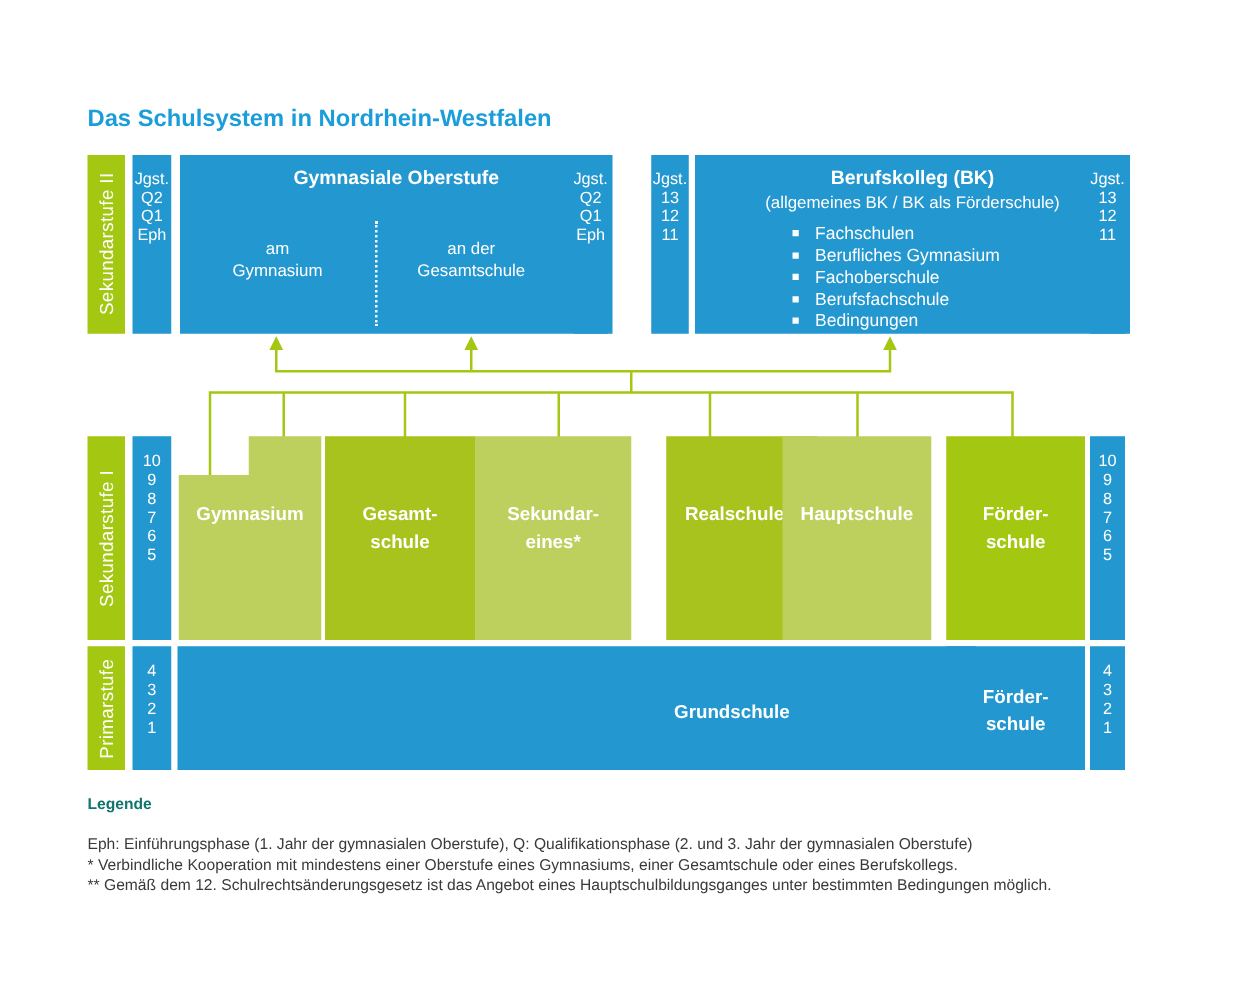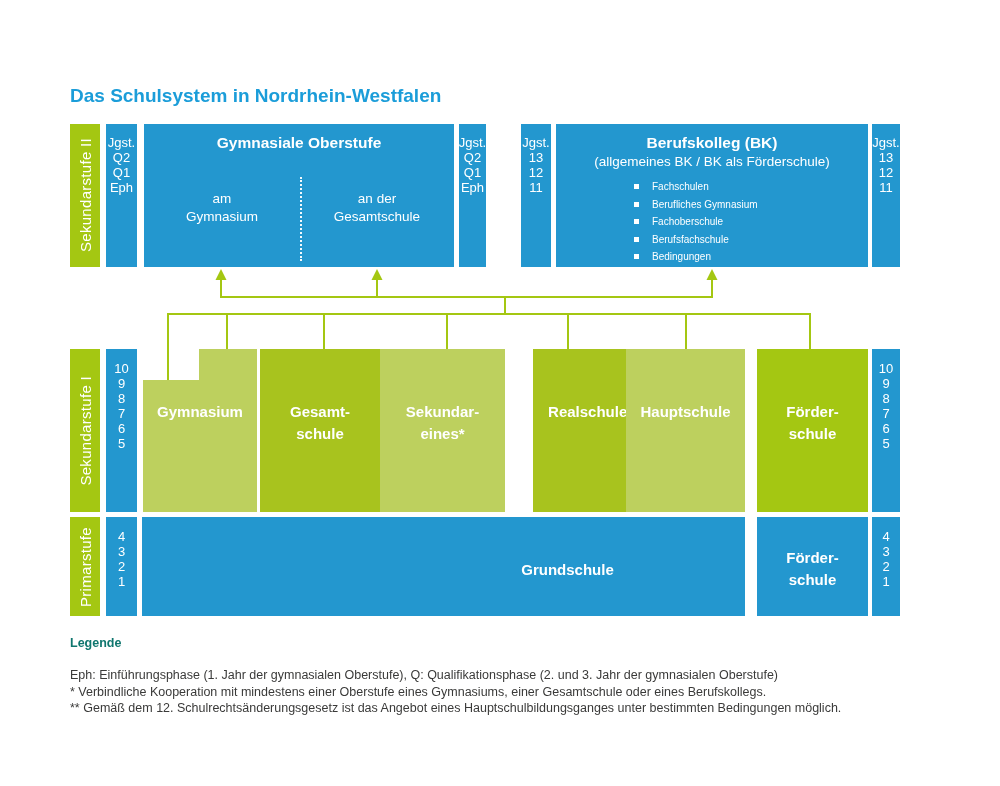--- a/index.html
+++ b/index.html
@@ -10,27 +10,27 @@
   
   .vbar{background:#a4c712;color:#ffffff;display:flex;align-items:center;justify-content:center;}
   .vbar span{writing-mode:vertical-rl;transform:rotate(180deg);font-size:15px;letter-spacing:.3px;white-space:nowrap;}
   
   .lvl-col{background:#2397cf;color:#ffffff;display:flex;flex-direction:column;
            align-items:center;justify-content:flex-start;font-size:13px;box-sizing:border-box;}
   .lvl-col.top{padding:11px 0 13px 0;}
   .lvl-col.mid{padding:12px 0 26px 0;}
   .lvl-col.pri{padding:12px 0 14px 0;}
   
-  .bluebox{background:#2397cf;color:#ffffff;}
+  .bluebox{background:#2397cf;color:#ffffff;padding-left:36px;}
   .box-title{position:absolute;left:0;right:0;top:10px;text-align:center;font-size:15.5px;font-weight:bold;}
   .box-subtitle{position:absolute;left:0;right:0;top:30px;text-align:center;font-size:13.5px;}
   .half-label{position:absolute;top:66px;text-align:center;font-size:13.5px;line-height:18px;white-space:pre-line;}
   .dotted-sep{position:absolute;top:53px;bottom:6px;width:0;border-left:2px dotted rgba(255,255,255,.95);}
   .bk-list{position:absolute;left:78px;top:54px;}
-  .bk-item{display:flex;align-items:center;font-size:10px;line-height:17.5px;text-align:center;}
+  .bk-item{display:flex;align-items:center;font-size:14px;line-height:17.5px;text-align:center;}
   .bk-bullet{width:5px;height:5px;background:#ffffff;margin-right:13px;flex:0 0 auto;}
   
   .school{color:#ffffff;text-align:center;font-size:15px;font-weight:bold;line-height:22px;
           white-space:pre-line;box-sizing:border-box;padding-top:52px;}
   .g-light{background:#bdd05e;}
   .g-mid{background:#a8c31e;}
   .g-vivid{background:#a4c712;}
   
   .grund-label{position:absolute;left:0;top:44px;width:100%;text-align:center;font-size:15px;font-weight:bold;color:#fff;}
   .foerder-blue{background:#2397cf;color:#fff;text-align:center;font-size:15px;font-weight:bold;

